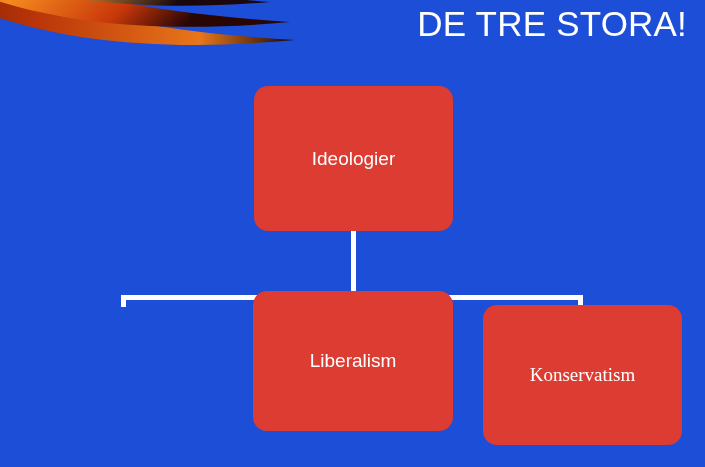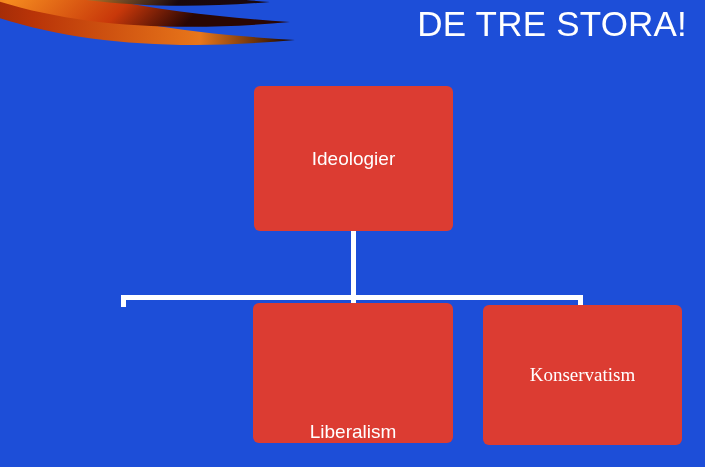--- a/index.html
+++ b/index.html
@@ -47,21 +47,21 @@
   
   .connector {
     position: absolute;
     background: #ffffff;
   }
 
   
   .node {
     position: absolute;
     background: #dc3c32;
-    border-radius: 6px;
+    border-radius: 14px;
     display: flex;
     align-items: center;
     justify-content: center;
     color: #ffffff;
     font-size: 19px;
     text-align: center;
     box-sizing: border-box;
   }
   #node-root {
     left: 254px;
@@ -70,24 +70,23 @@
     height: 145px;
   }
   #node-left {
     left: 23px;
     top: 305px;
     width: 201px;
     height: 140px;
   }
   #node-mid {
     left: 253px;
-    top: 303px;
+    top: 291px;
     width: 200px;
     height: 140px;
-    align-items: flex-end;
   }
   #node-right {
     left: 483px;
     top: 305px;
     width: 199px;
     height: 140px;
     font-family: Liberation Serif, serif;
   }
 </style>
 </head>

